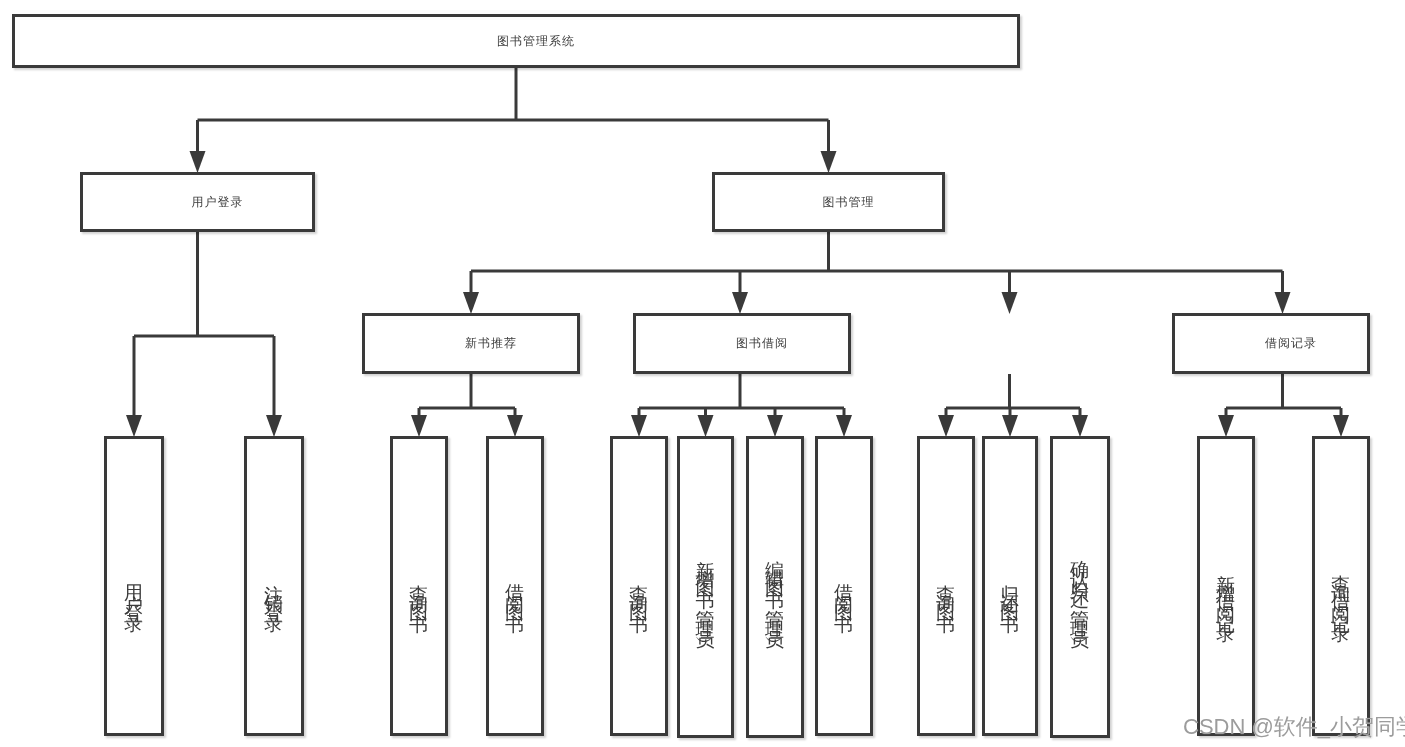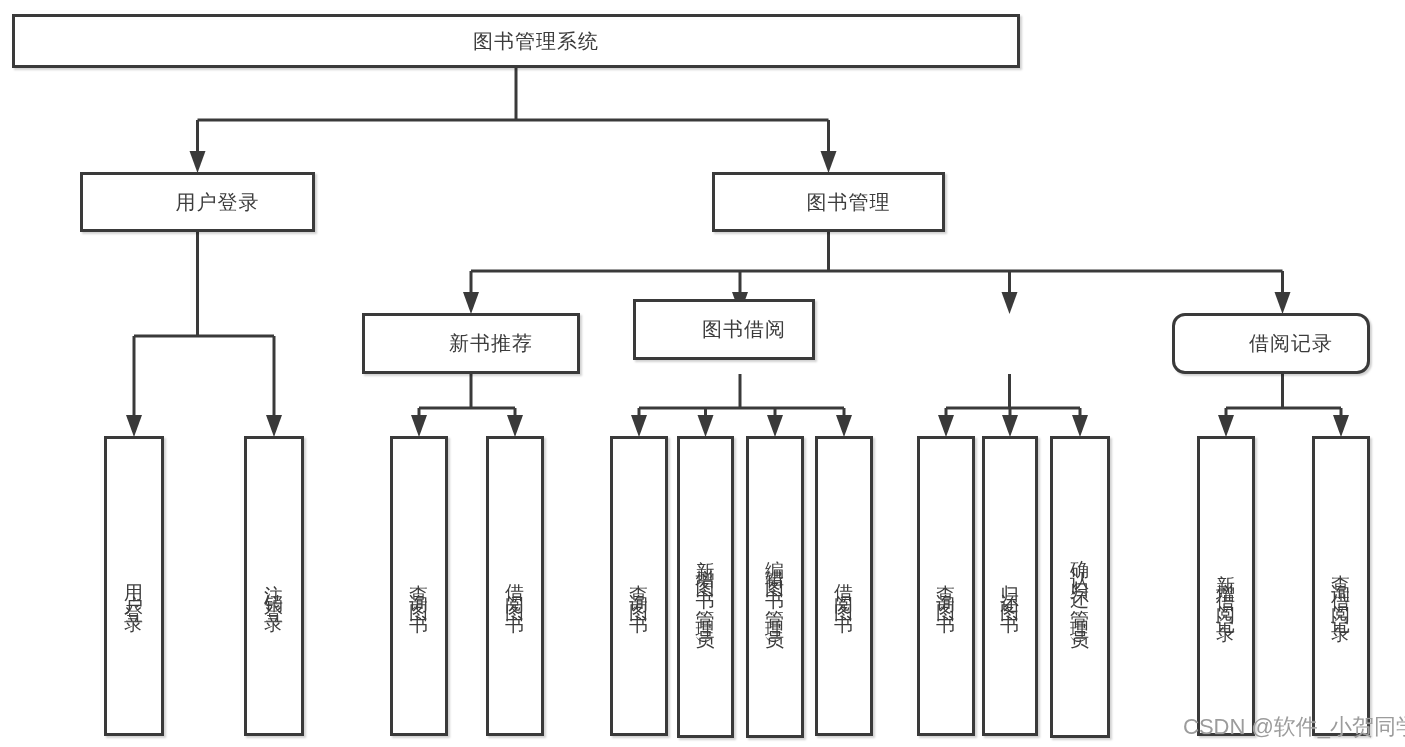--- a/index.html
+++ b/index.html
@@ -26,21 +26,21 @@
     background:var(--box-bg);
     border:3px solid var(--line);
     color:var(--text);
     display:flex;
     align-items:center;
     justify-content:center;
     box-shadow:2px 2px 2px rgba(0,0,0,0.18);
     z-index:2;
   }
   .hbox{
-    font-size:20px;
+    font-size:12px;
     letter-spacing:1px;
     white-space:nowrap;
     padding-left:40px;
   }
   .vbox{
     writing-mode:vertical-rl;
     text-orientation:mixed;
     font-size:19px;
     letter-spacing:10px;
     line-height:1;
@@ -115,22 +115,22 @@
       <line x1="1341" y1="408" x2="1341" y2="432" stroke="#3a3a3a" stroke-width="3"></line>
       <polygon points="1333,415 1349,415 1341,437" fill="#3a3a3a"></polygon>
     </svg>
 
   <div class="node hbox" style="left:12px;top:14px;width:1008px;height:54px;">图书管理系统</div>
 
   <div class="node hbox" style="left:80px;top:172px;width:235px;height:60px;">用户登录</div>
   <div class="node hbox" style="left:362px;top:313px;width:218px;height:61px;">新书推荐</div>
 
   <div class="node hbox" style="left:712px;top:172px;width:233px;height:60px;">图书管理</div>
-  <div class="node hbox" style="left:633px;top:299px;width:182px;height:61px;font-family:Liberation Serif, serif;">图书借阅</div>
-  <div class="node hbox" style="left:1172px;top:313px;width:198px;height:61px;border-radius:13px;">借阅记录</div>
+  <div class="node hbox" style="left:633px;top:313px;width:218px;height:61px;font-family:Liberation Serif, serif;">图书借阅</div>
+  <div class="node hbox" style="left:1172px;top:313px;width:198px;height:61px;">借阅记录</div>
 
   <div class="node vbox" style="left:104px;top:436px;width:60px;height:300px;">用户登录</div>
   <div class="node vbox" style="left:244px;top:436px;width:60px;height:300px;">注销登录</div>
 
   <div class="node vbox" style="left:390px;top:436px;width:58px;height:300px;">查询图书</div>
   <div class="node vbox" style="left:486px;top:436px;width:58px;height:300px;">借阅图书</div>
 
   <div class="node vbox" style="left:610px;top:436px;width:58px;height:300px;">查询图书</div>
   <div class="node vbox" style="left:677px;top:436px;width:57px;height:302px;">新增图书（管理员）</div>
   <div class="node vbox" style="left:746px;top:436px;width:58px;height:302px;">编辑图书（管理员）</div>

